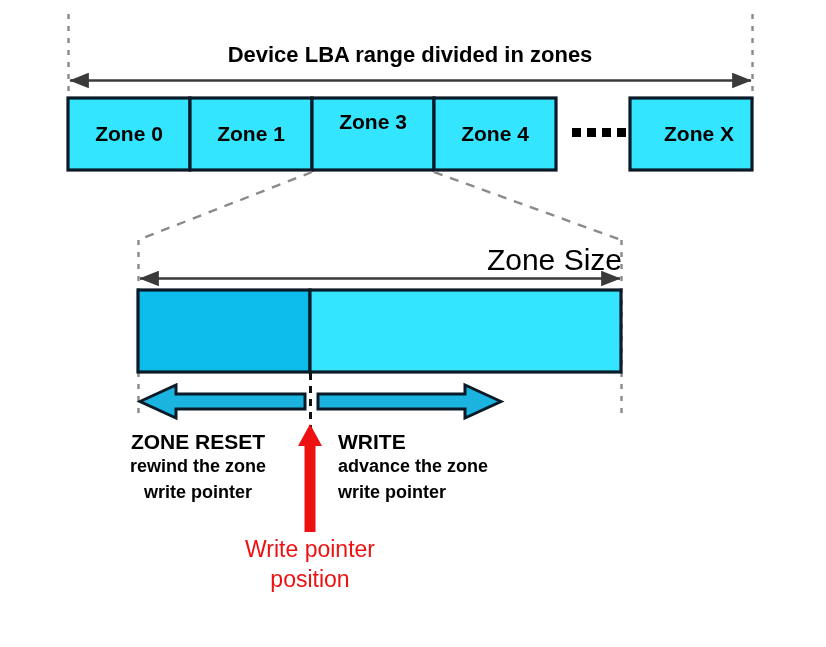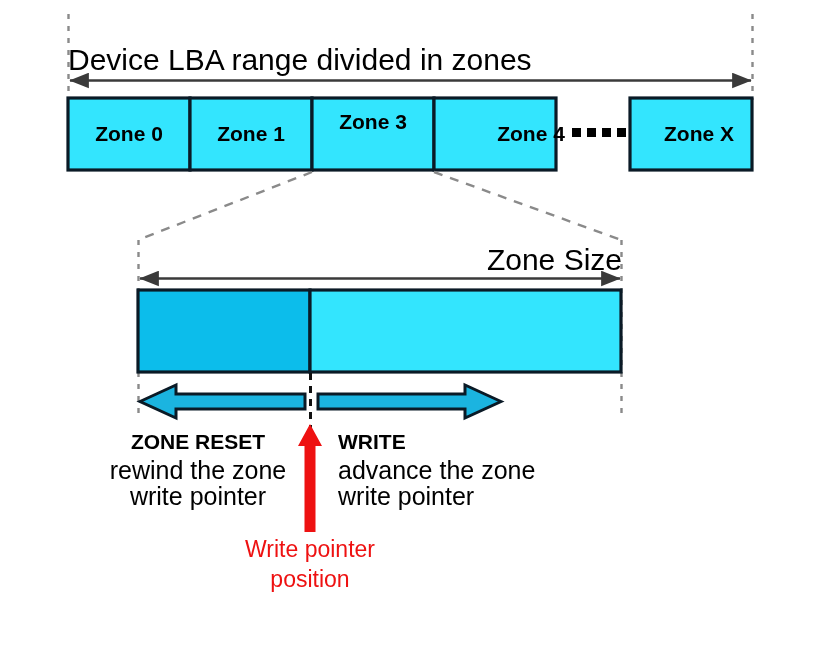--- a/index.html
+++ b/index.html
@@ -30,34 +30,35 @@
     color: #000000;
     line-height: 1.18;
   }
   .zone-label {
     font-size: 21px;
     font-weight: bold;
     text-align: center;
     color: #000000;
   }
   .hdr-title {
-    font-size: 30px;
-    text-align: left;
+    font-size: 22px;
+    text-align: center;
+    font-weight: bold;
   }
   .zone-size-title {
     font-size: 30px;
     text-align: right;
   }
   .cmd-title {
     font-size: 21px;
     font-weight: bold;
   }
   .cmd-desc {
-    font-size: 25px;
-    font-weight: normal;
+    font-size: 18px;
+    font-weight: bold;
   }
   .block-left {
     text-align: center;
   }
   .block-right {
     text-align: left;
   }
   .wp-text {
     font-size: 23px;
     color: #ee1111;
@@ -115,21 +116,21 @@
     <path d="M501,401.5 L465,385 L465,394 L318,394 L318,409 L465,409 L465,418 Z" fill="#1BB4E0" stroke="#0A1A26" stroke-width="3" stroke-linejoin="miter"></path>
 
     <path d="M310,424 L322,446 L315.5,446 L315.5,532 L304.5,532 L304.5,446 L298,446 Z" fill="#EE1111"></path>
   </svg>
 
   <div class="txt hdr-title" style="left:68px; top:42px; width:684px;">Device LBA range divided in zones</div>
 
   <div class="txt zone-label" style="left:68px; top:122px; width:122px;">Zone 0</div>
   <div class="txt zone-label" style="left:190px; top:122px; width:122px;">Zone 1</div>
   <div class="txt zone-label" style="left:312px; top:110px; width:122px;">Zone 3</div>
-  <div class="txt zone-label" style="left:434px; top:122px; width:122px;margin-left:36px;">Zone 4</div>
+  <div class="txt zone-label" style="left:434px; top:122px; width:122px;">Zone 4</div>
   <div class="txt zone-label" style="left:630px; top:122px; width:122px;padding-left:8px;">Zone X</div>
 
   <div class="txt zone-size-title" style="left:138px; top:242px; width:484px;">Zone Size</div>
 
   <div class="txt cmd-title block-left" style="left:98px; top:430px; width:200px;">ZONE RESET</div>
   <div class="txt cmd-desc block-left" style="left:98px; top:456px; width:200px;">rewind the zone</div>
   <div class="txt cmd-desc block-left" style="left:98px; top:482px; width:200px;">write pointer</div>
 
   <div class="txt cmd-title block-right" style="left:338px; top:430px; width:240px;">WRITE</div>
   <div class="txt cmd-desc block-right" style="left:338px; top:456px; width:240px;">advance the zone</div>

